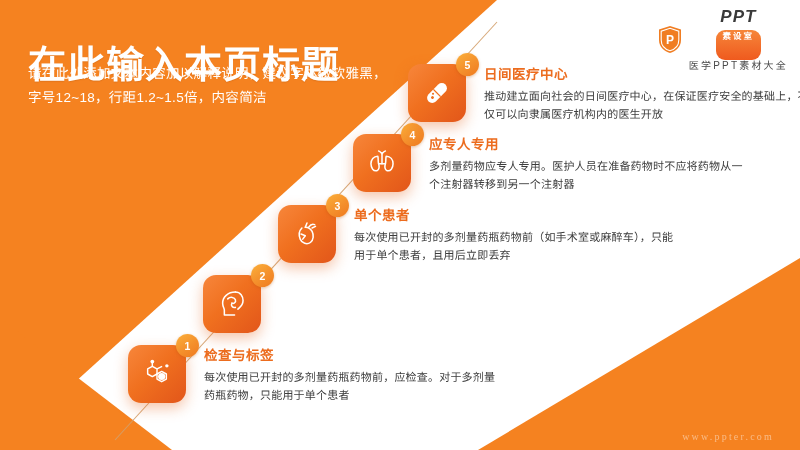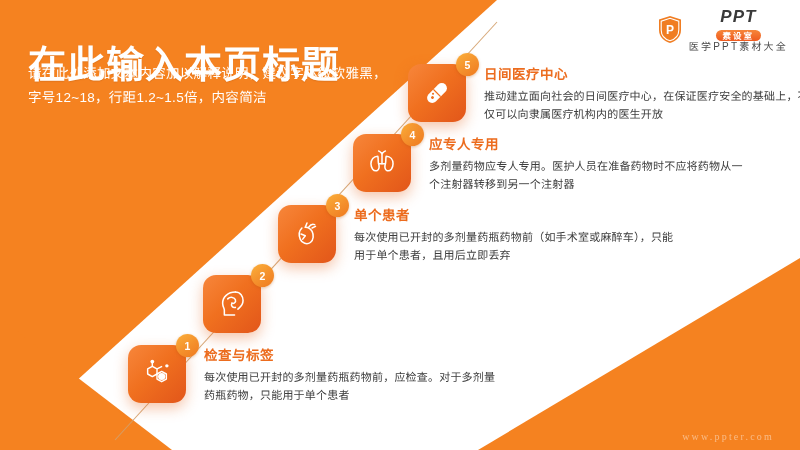--- a/index.html
+++ b/index.html
@@ -40,21 +40,21 @@
   .logo-shield { width:26px; height:29px; flex:0 0 auto; }
   .logo-right { display:flex; flex-direction:column; gap:1px; }
   .logo-row1 { display:flex; align-items:center; gap:5px;flex-direction:column; }
   .logo-ppt {
     font-size:17px; font-weight:bold; font-style:italic;
     color:#3a3a3a; letter-spacing:1px; line-height:1;
   }
   .logo-badge {
     background:linear-gradient(180deg,#f6863a,#ef5a1e);
     color:#fff; font-size:8.5px; font-weight:bold;
-    padding:2px 7px 0; border-radius:9px;
+    padding:2px 7px 19px; border-radius:9px;
     letter-spacing:2px; line-height:1; white-space:nowrap;
   }
   .logo-sub {
     font-size:10px; color:#4a4a4a; letter-spacing:2.2px;
     line-height:1; white-space:nowrap;
   }
 
   
   .step { position:absolute; display:flex; align-items:flex-start; }
   .tile-wrap { position:relative; width:58px; height:58px; flex:0 0 auto; }

